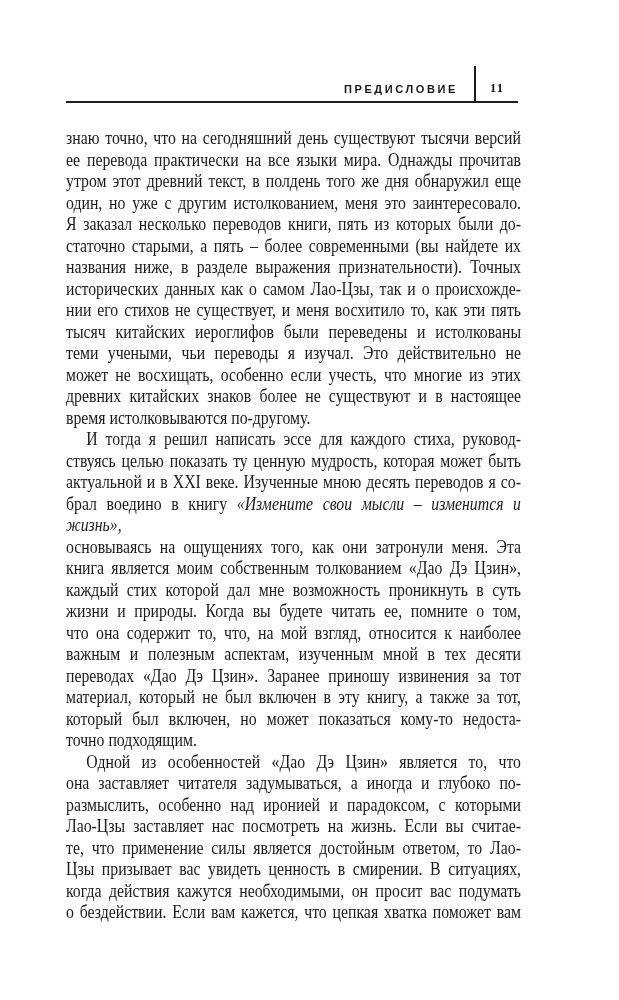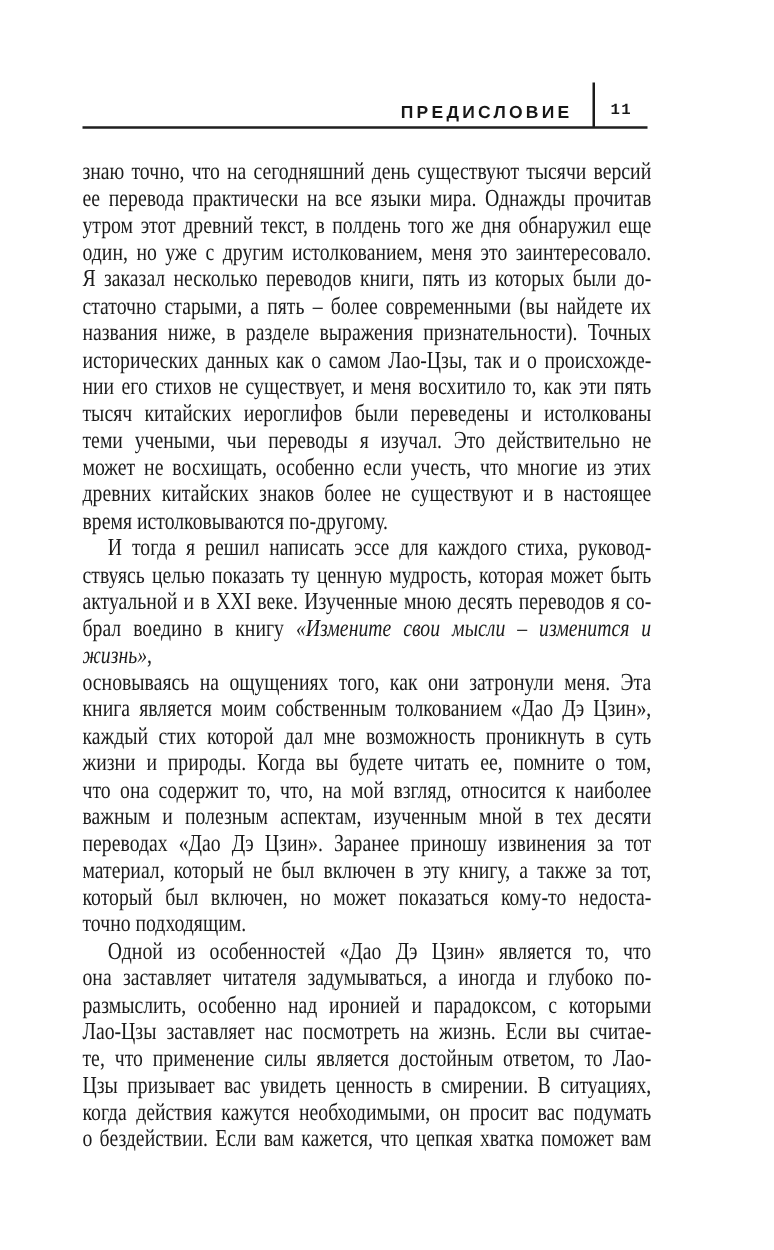--- a/index.html
+++ b/index.html
@@ -12,41 +12,41 @@
     overflow: hidden;
     font-family: "Liberation Serif", "DejaVu Serif", serif;
   }
   
   .rh-title {
     position: absolute;
     top: 83px;
     right: 161px;
     font-family: "Liberation Sans", "DejaVu Sans", sans-serif;
     font-weight: bold;
-    font-size: 14px;
+    font-size: 11px;
     line-height: 12px;
     letter-spacing: 2.6px;
     color: #171717;
     white-space: nowrap;
   }
   .rh-bar {
     position: absolute;
     left: 474px;
     top: 66px;
     width: 2px;
     height: 36px;
     background: #1a1a1a;
   }
   .rh-num {
     position: absolute;
     left: 476px;
     top: 82px;
     width: 42px;
     text-align: center;
-    font-family: Liberation Mono, monospace;
+    font-family: Liberation Serif, serif;
     font-weight: bold;
     font-size: 12.5px;
     line-height: 13px;
     letter-spacing: 1px;
     color: #171717;
   }
   .rh-rule {
     position: absolute;
     left: 66px;
     top: 101px;

